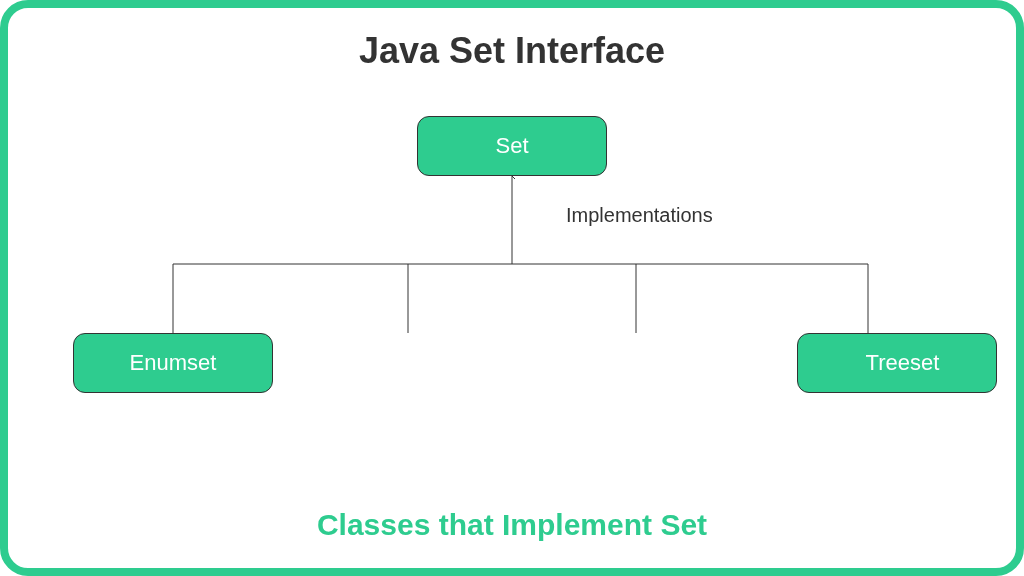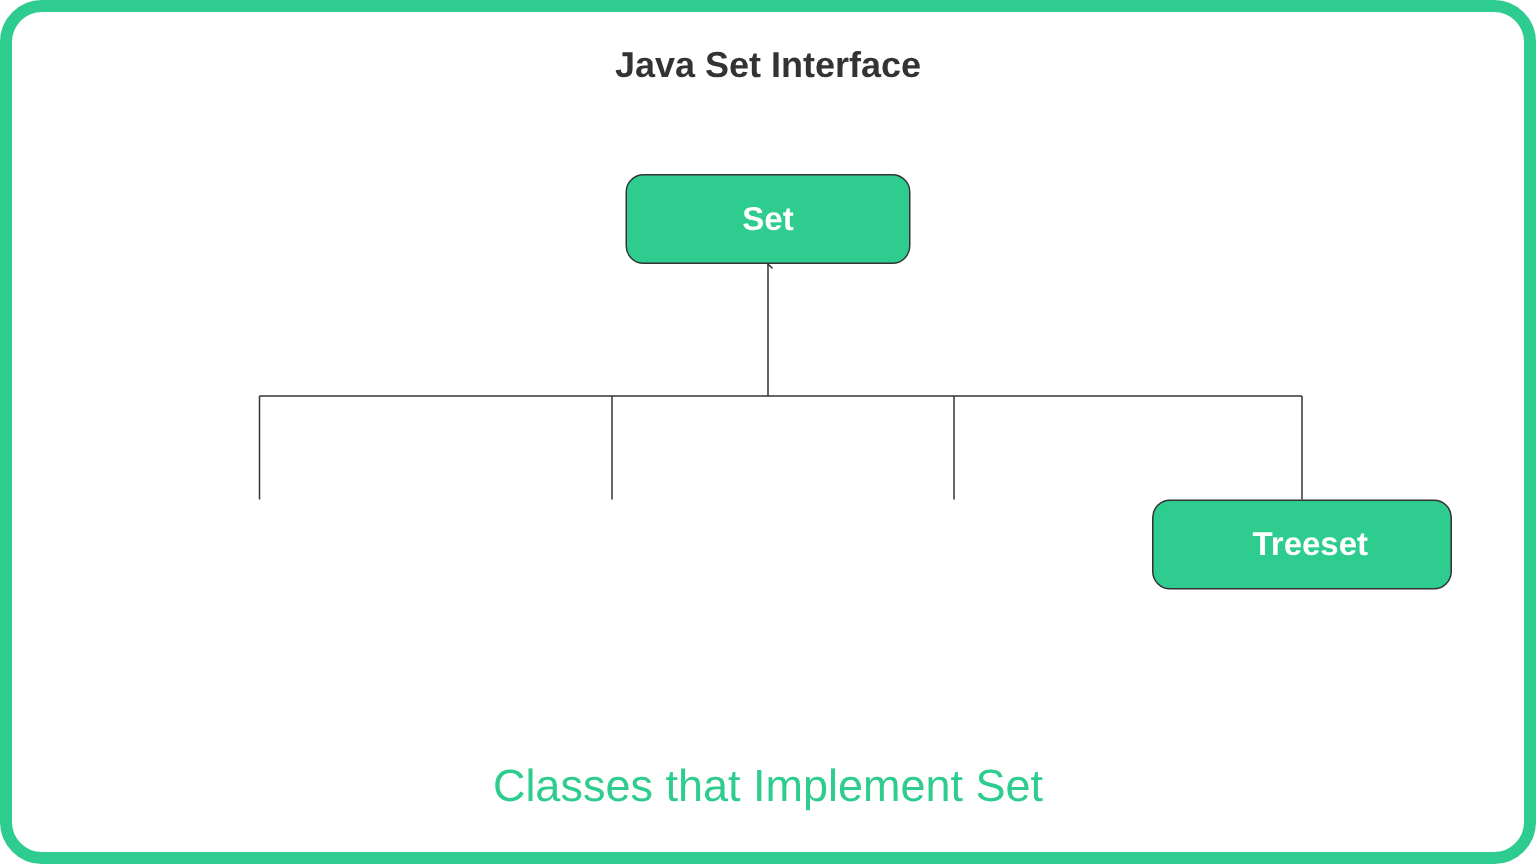--- a/index.html
+++ b/index.html
@@ -15,62 +15,62 @@
       border: 8px solid #2ecc8f;
       border-radius: 28px;
       position: relative;
       background: white;
     }
     .title {
       position: absolute;
       top: 22px;
       left: 50%;
       transform: translateX(-50%);
-      font-size: 24px;
+      font-size: 36px;
       font-weight: 600;
       color: #333;
     }
     .subtitle {
       position: absolute;
       bottom: 26px;
       left: 50%;
       transform: translateX(-50%);
       font-size: 30px;
-      font-weight: 400;
+      font-weight: 700;
       color: #2ecc8f;
       margin-top: 35px;
     }
     .node {
       position: absolute;
       background: #2ecc8f;
       color: white;
       border: 1px solid #333;
       border-radius: 12px;
       display: flex;
       align-items: center;
       justify-content: center;
       font-size: 22px;
-      font-weight: 700;
+      font-weight: 400;
     }
     .root-node {
       top: 108px;
       left: 50%;
       transform: translateX(-50%);
       width: 190px;
       height: 60px;
     }
     .child-node {
       top: 325px;
       width: 200px;
       height: 60px;
     }
     .child-1 { left: 65px; }
     .child-2 { left: 300px; }
     .child-3 { left: 528px; }
-    .child-4 { left: 760px; padding-left: 11px; }
+    .child-4 { left: 789px; padding-left: 11px; }
     .label-impl {
       position: absolute;
       top: 196px;
       left: 558px;
       font-size: 20px;
       color: #333;
     }
     .svg-lines {
       position: absolute;
       top: 0;
@@ -100,19 +100,23 @@
     <line x1="165" y1="256" x2="165" y2="325" stroke="#333" stroke-width="1"></line>
     <line x1="400" y1="256" x2="400" y2="325" stroke="#333" stroke-width="1"></line>
     <line x1="628" y1="256" x2="628" y2="325" stroke="#333" stroke-width="1"></line>
     <line x1="860" y1="256" x2="860" y2="325" stroke="#333" stroke-width="1"></line>
   </svg>
 
   <div class="node root-node">
     <span>Set</span>
   </div>
 
+  <div class="label-impl">Implementations</div>
 
+  <div class="node child-node child-1">
+    <span>Enumset</span>
+  </div>
   <div class="node child-node child-4">
     <span>Treeset</span>
   </div>
 
   <div class="subtitle">Classes that Implement Set</div>
 </div>
 
 </body></html>

